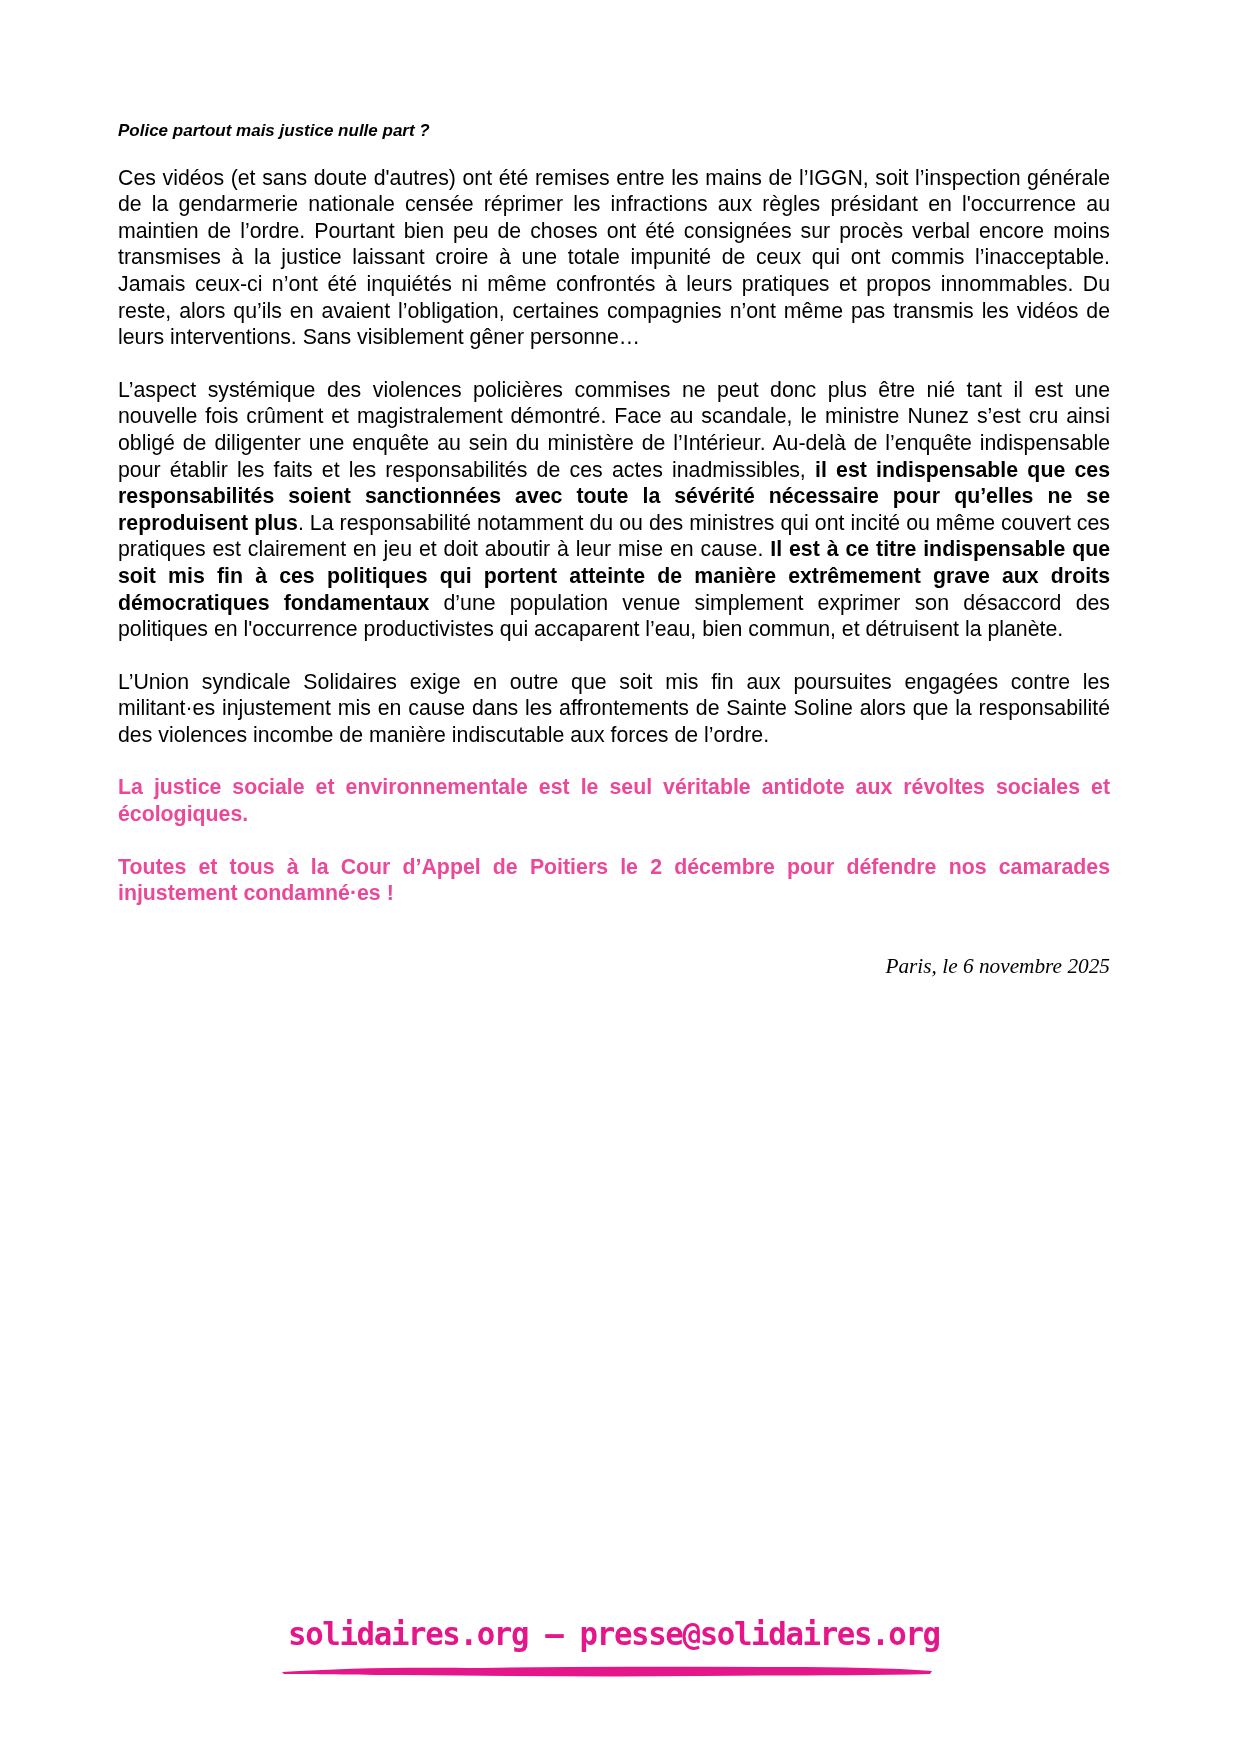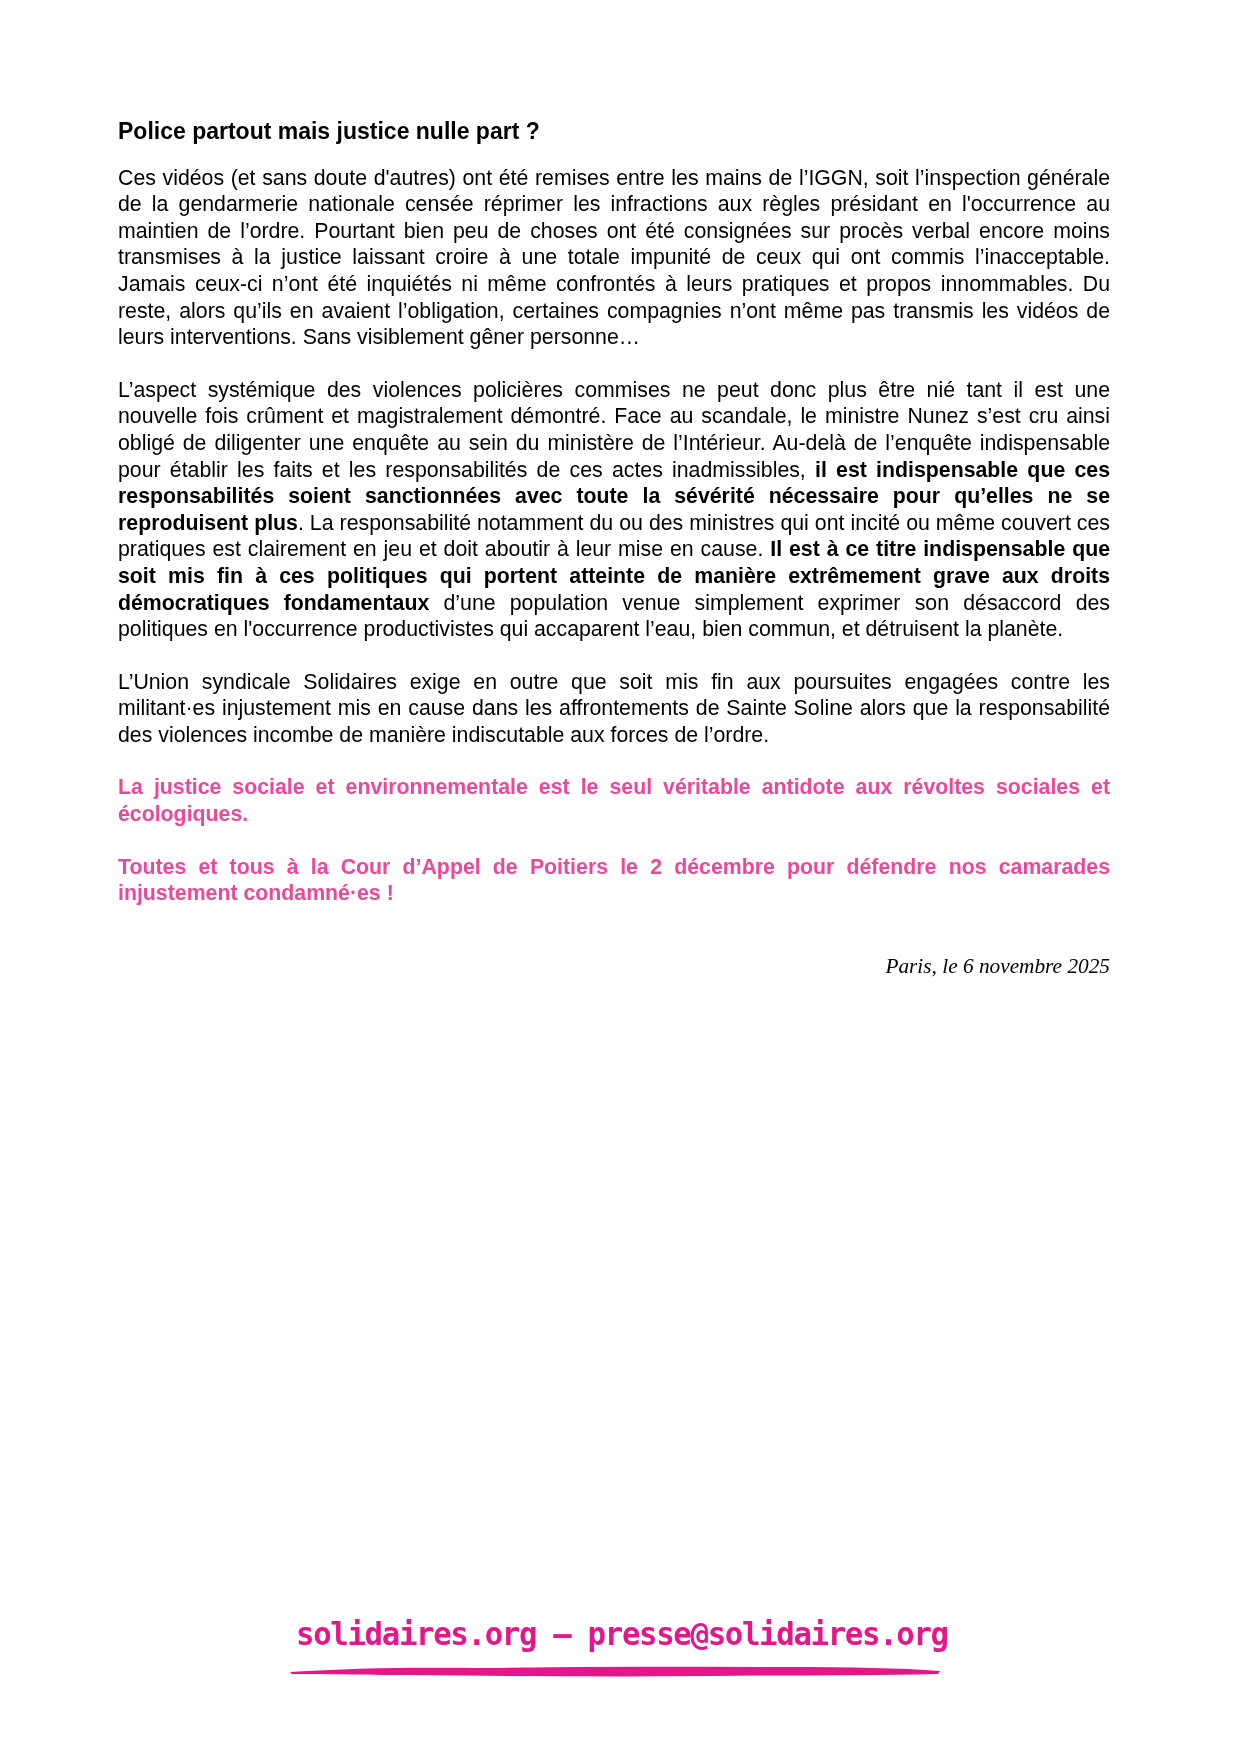--- a/index.html
+++ b/index.html
@@ -3,30 +3,30 @@
 <meta charset="utf-8">
 <style>
   html, body { margin: 0; padding: 0; background: #ffffff; }
   body { width: 1241px; height: 1754px; position: relative; overflow: hidden; }
   .page {
     position: absolute; left: 118px; top: 118px; width: 992px;
     font-family: "Liberation Sans", sans-serif; font-size: 21.3px; line-height: 26.6px;
     color: #000000;
   }
   h2 {
-    font-size: 23px; font-weight: bold; margin: 0 0 20px 0; line-height: 26.6px;
+    font-size: 17px; font-weight: bold; margin: 0 0 20px 0; line-height: 26.6px; font-style: italic;
   }
   p { margin: 4px 0 26px 0; text-align: justify; text-align-last: left; }
   .accent { color: #ec4899; font-weight: bold; }
   b { font-weight: bold; }
   .signature {
     text-align: right; font-style: italic; margin-top: 46px; font-family: Liberation Serif, serif;
   }
   .footer {
-    position: absolute; left: 290px; top: 1615px; width: 660px; height: 60px;
+    position: absolute; left: 282px; top: 1615px; width: 660px; height: 60px;
   }
   .footer-text {
     font-family: "DejaVu Sans Mono", monospace; font-size: 32px; font-weight: bold;
     color: #e5168a; letter-spacing: -1.4px; white-space: nowrap;
     position: absolute; left: 6px; top: 0;
     transform: scaleX(0.96); transform-origin: left top;
   }
   .brush {
     position: absolute; left: 0; top: 48px; width: 650px; height: 14px;
   }

